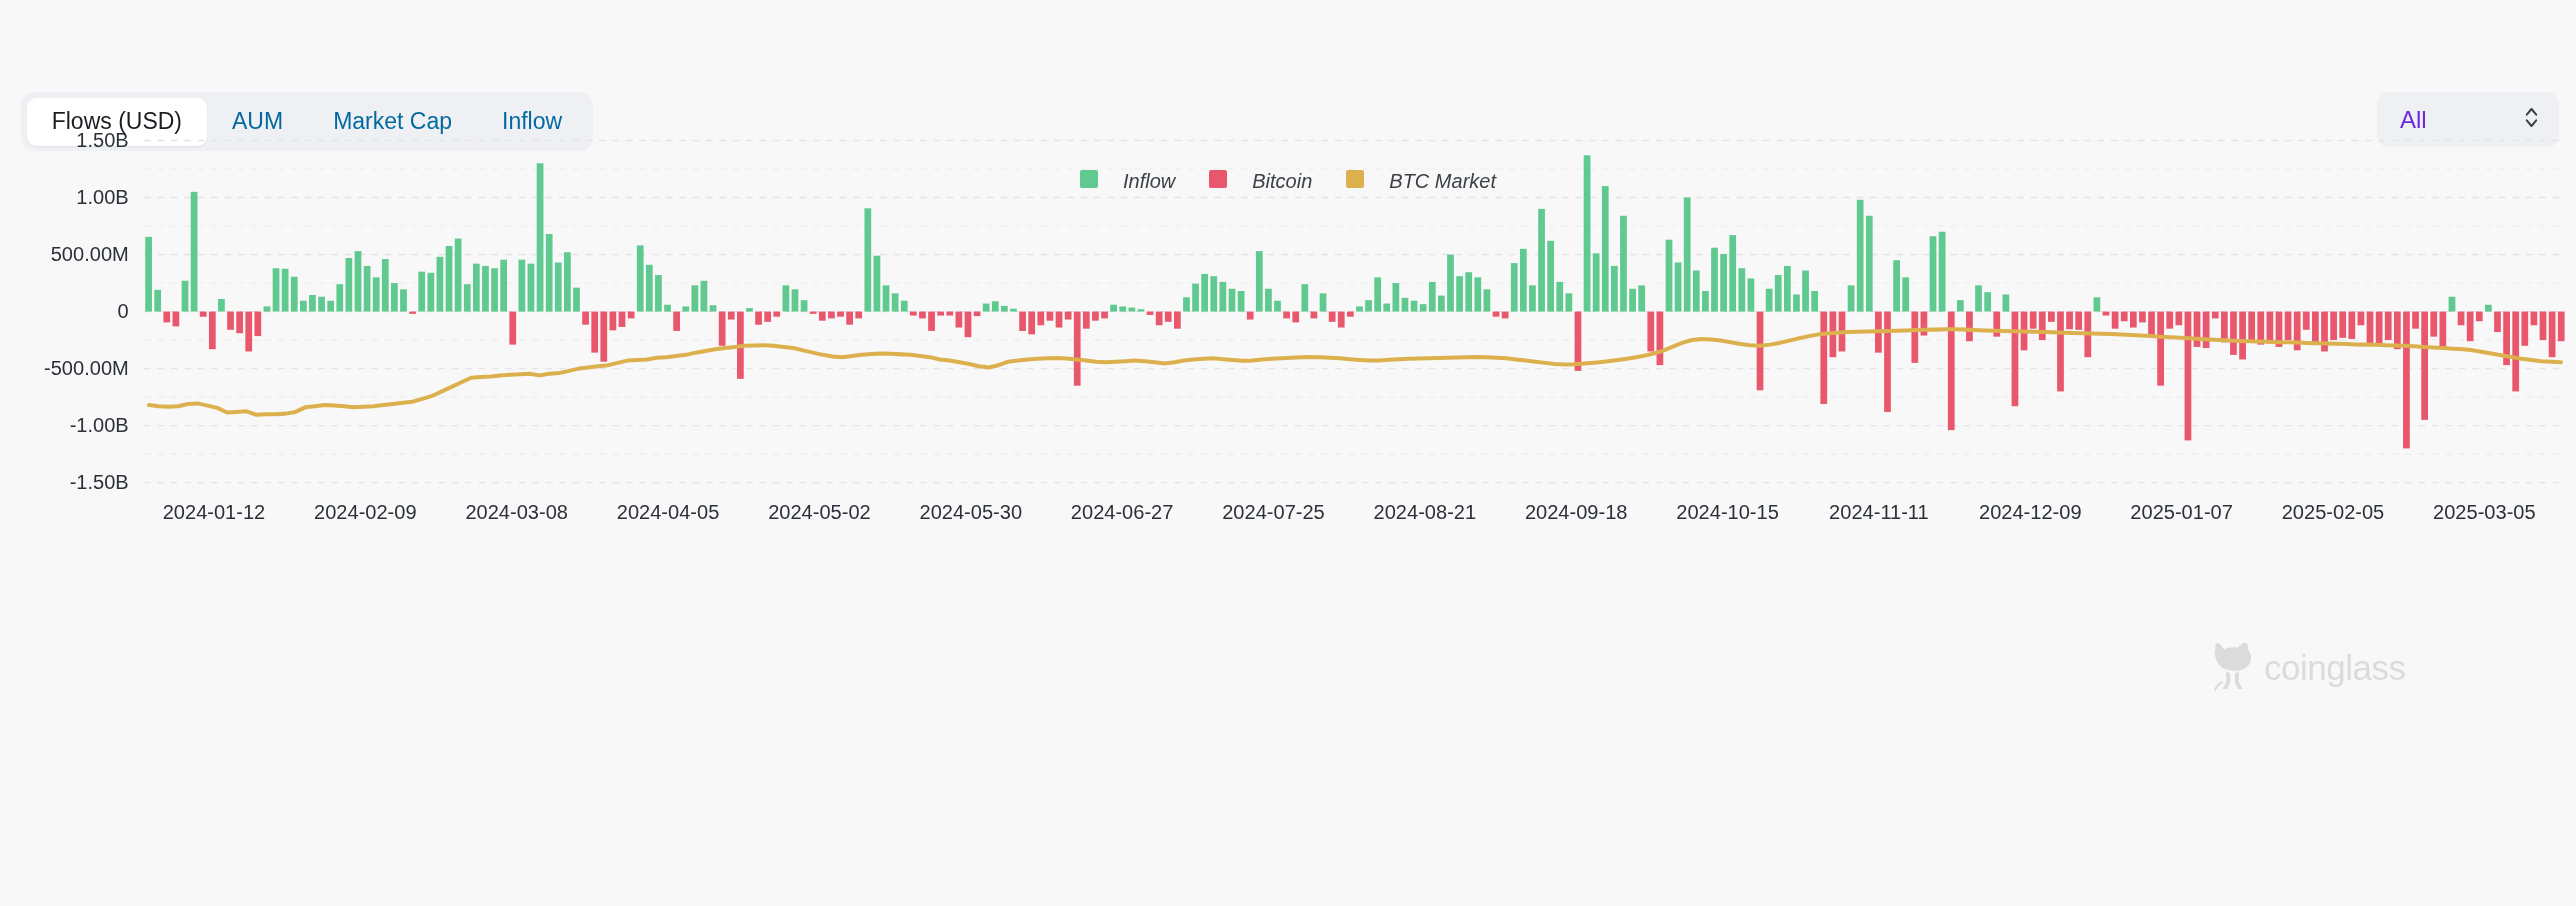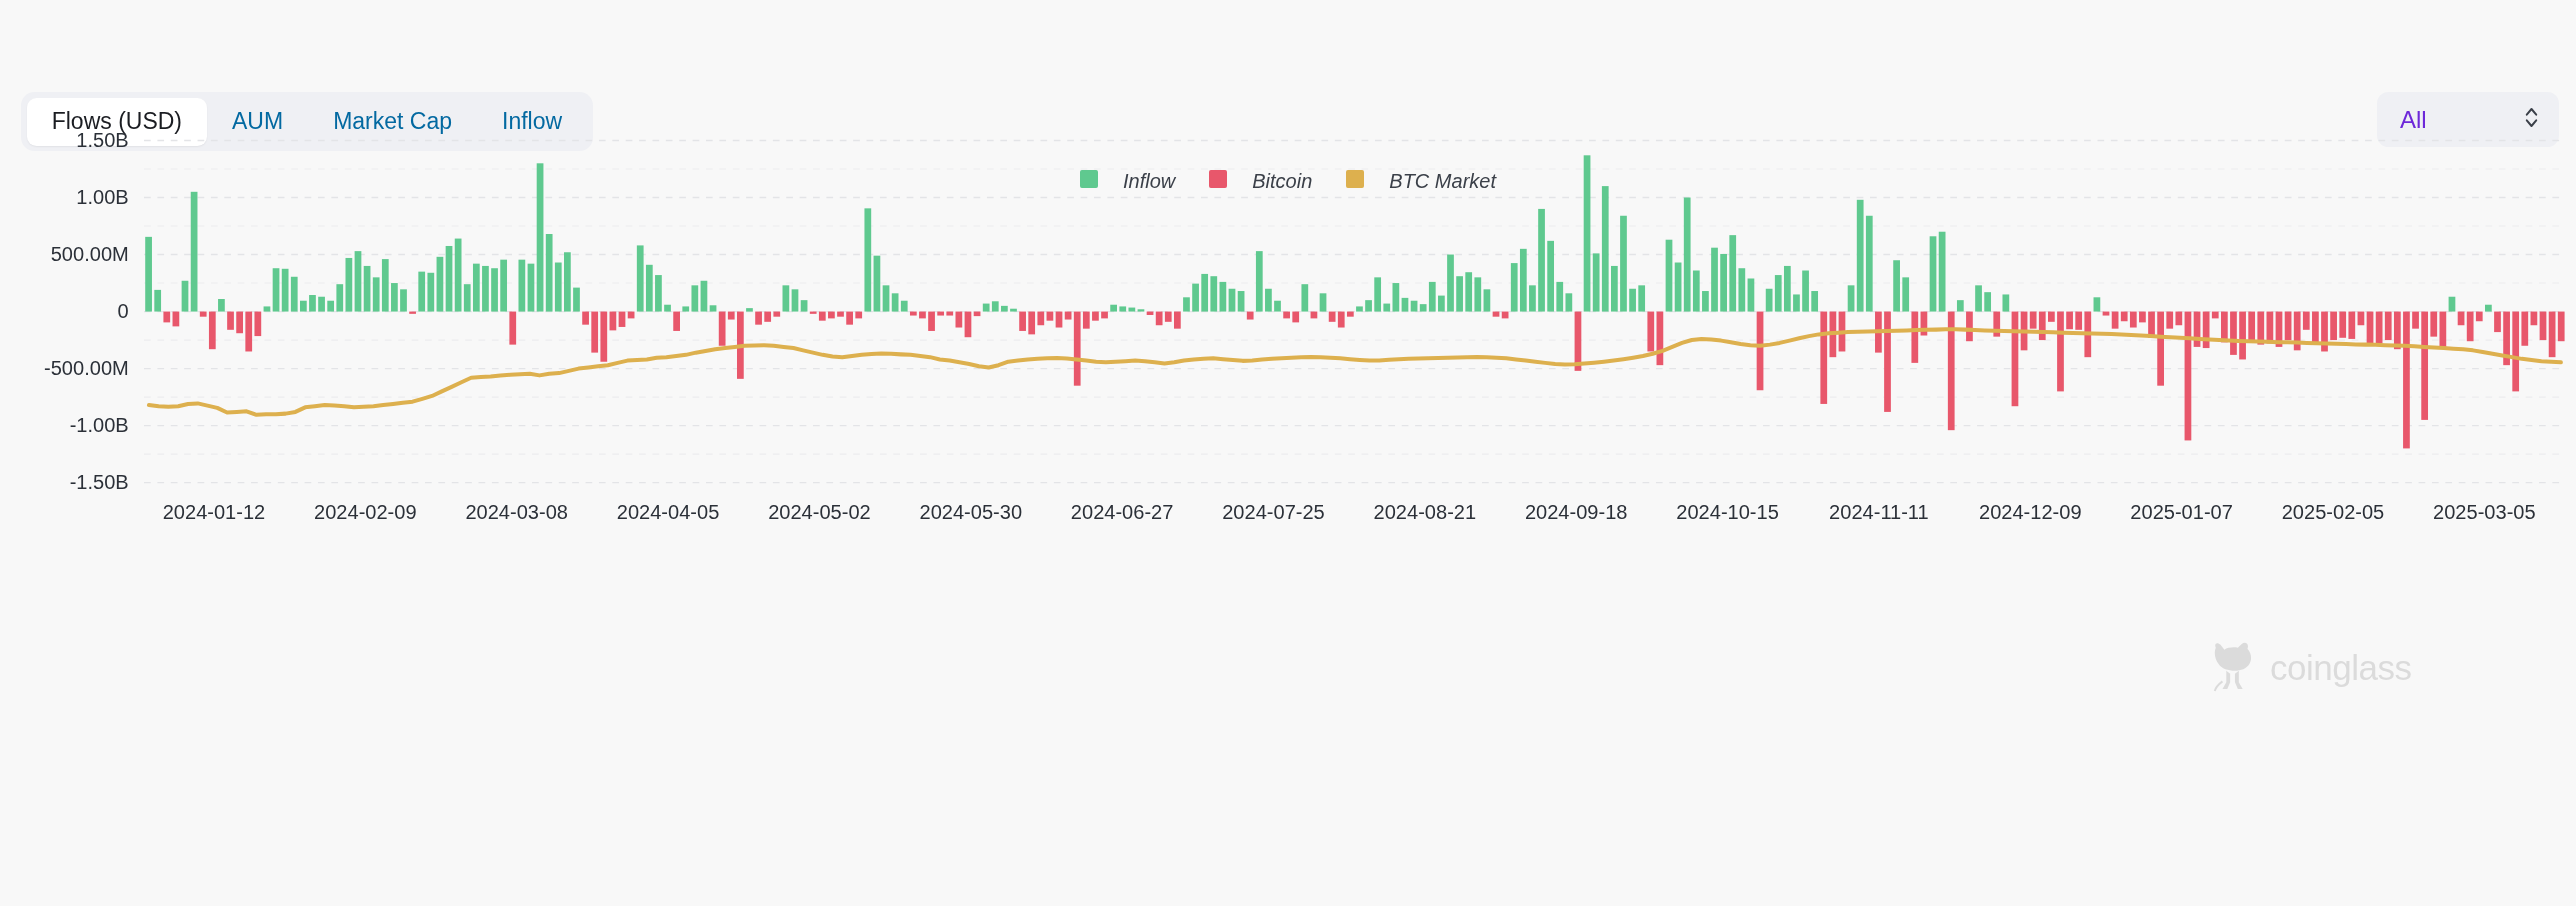--- a/index.html
+++ b/index.html
@@ -109,21 +109,21 @@
   }
   .gridline { stroke: #e3e4e7; stroke-width: 1.4; stroke-dasharray: 7 7; }
   .gridline-minor { stroke: #ececee; stroke-width: 1.2; stroke-dasharray: 7 7; }
 
   
   #watermark {
     position: absolute;
     left: 2209px; top: 639px;
     display: flex;
     align-items: center;
-    gap: 11px;
+    gap: 5px;
     opacity: 0.30;
     pointer-events: none;
   }
   #watermark .wm-text {
     font-size: 35px;
     color: #9a9a9a;
     letter-spacing: -0.5px;
     font-weight: 500;
   }
 </style>

